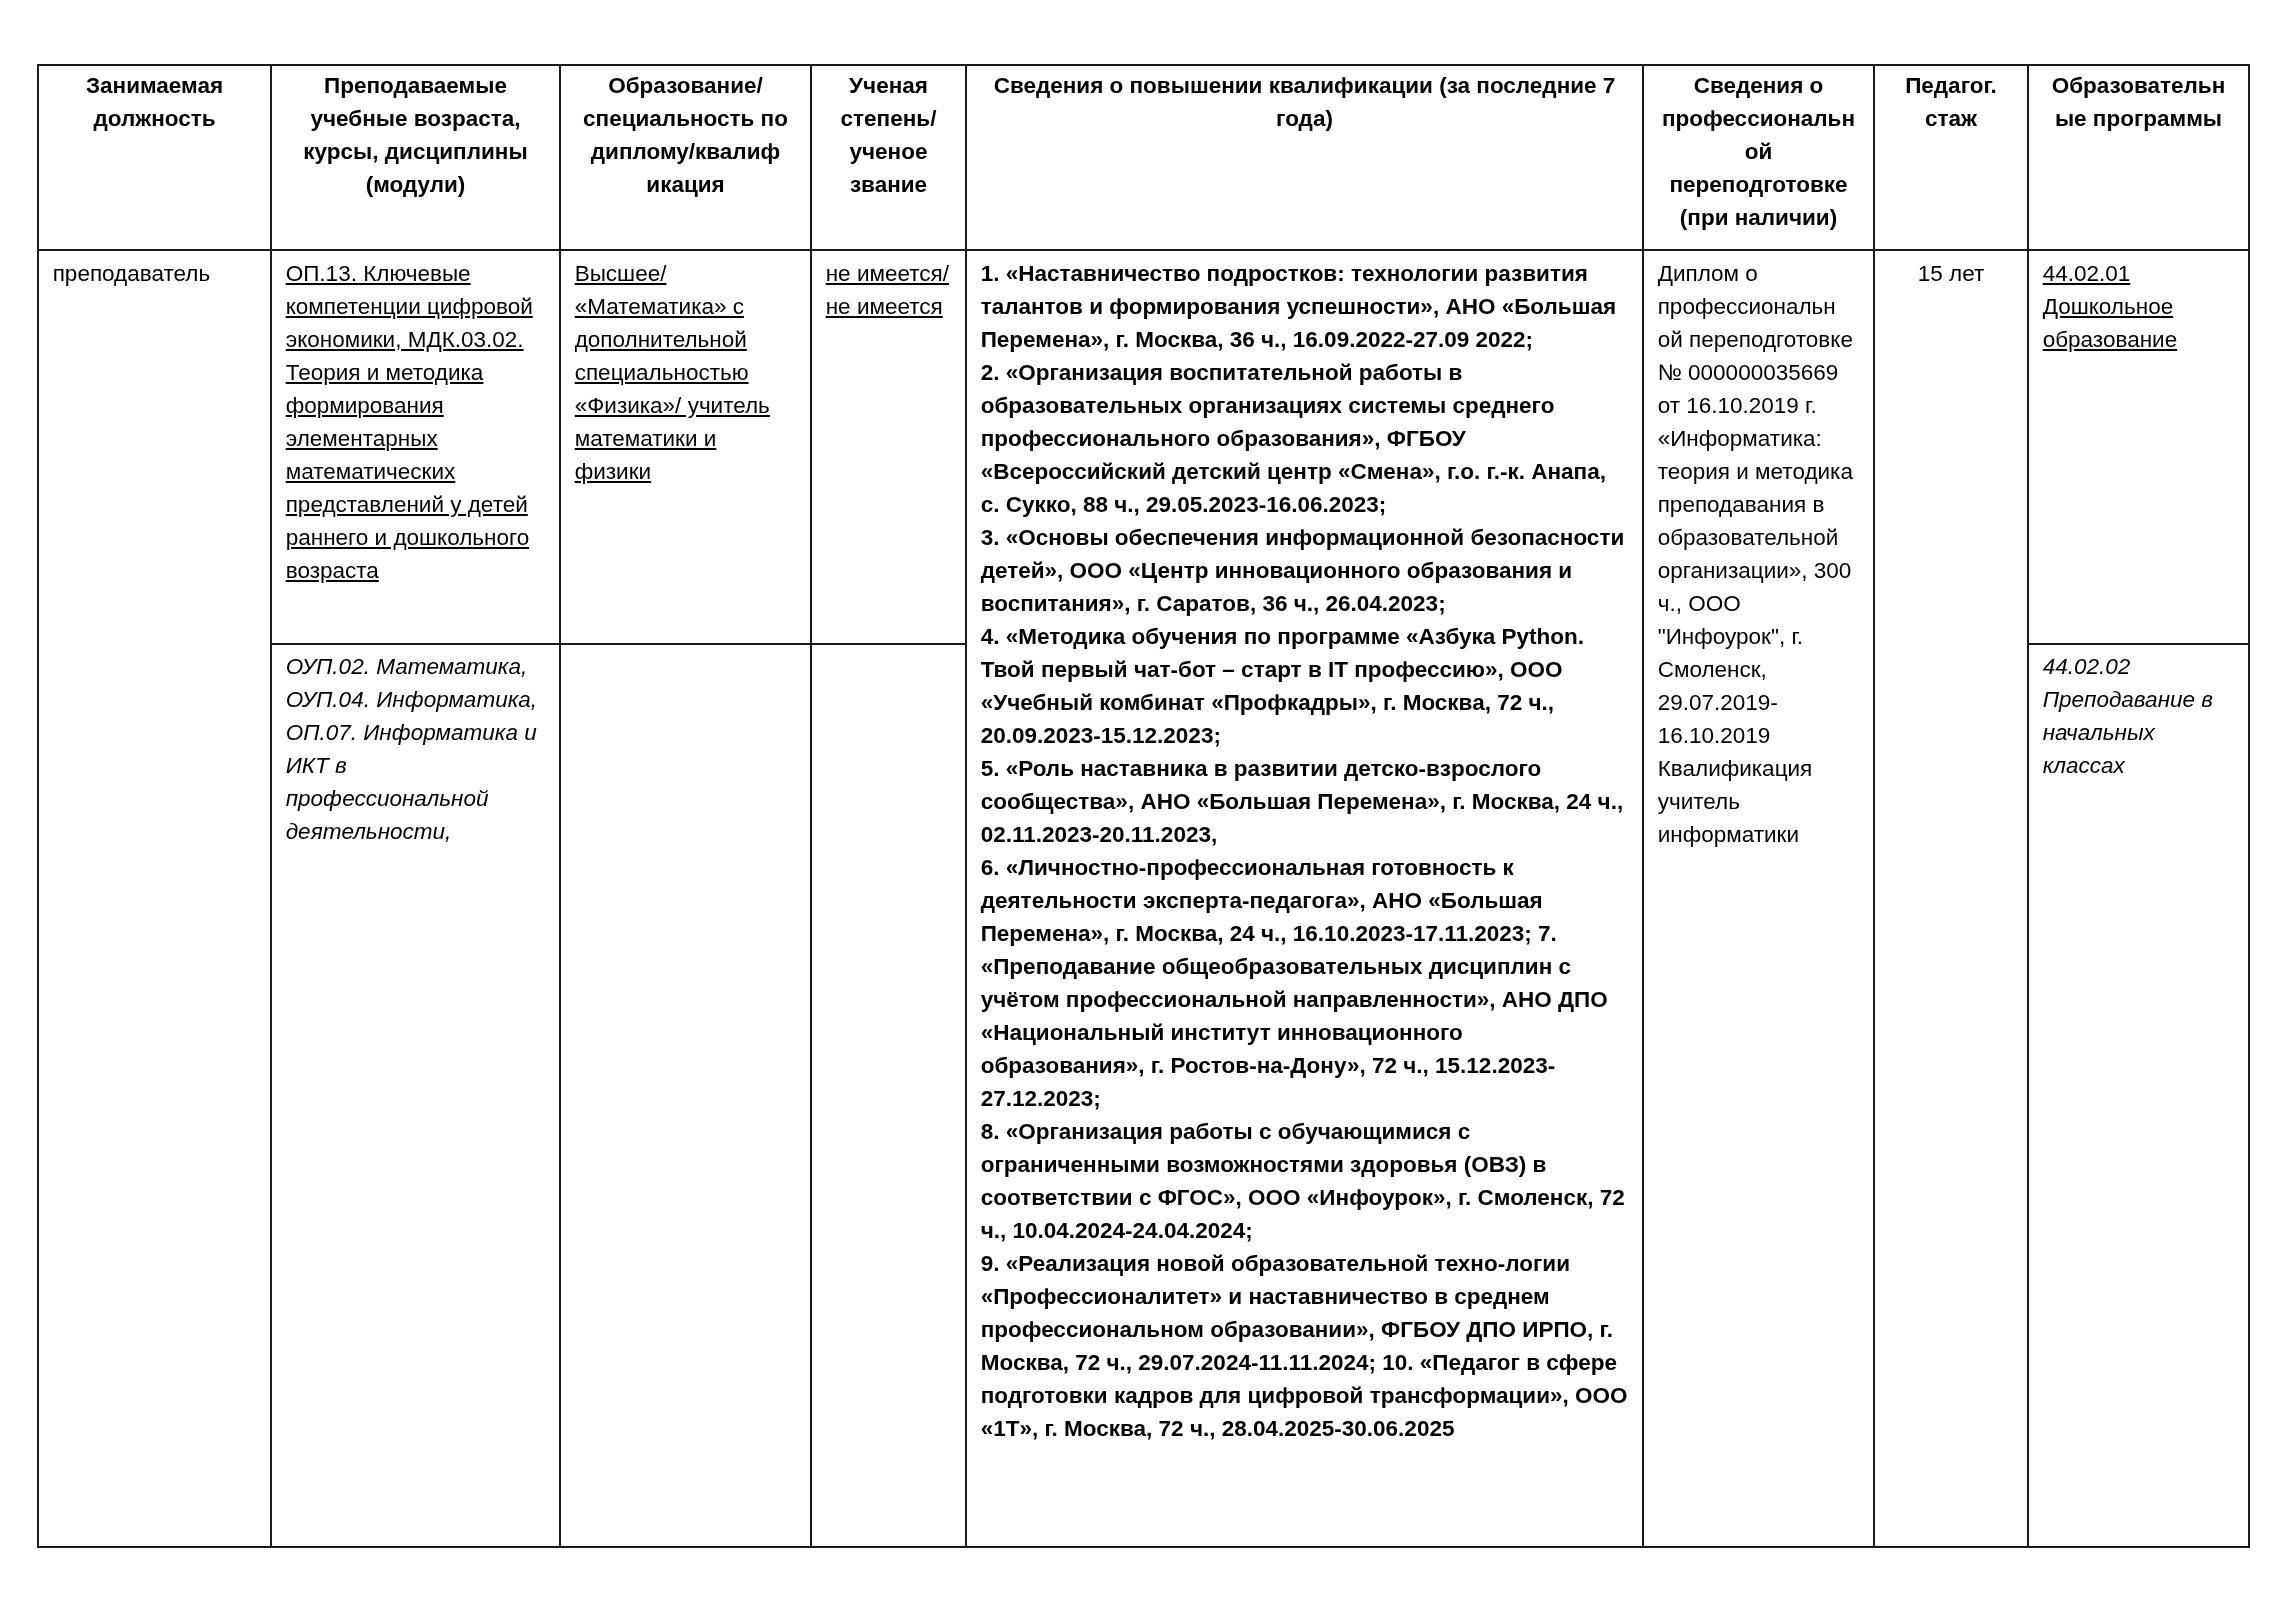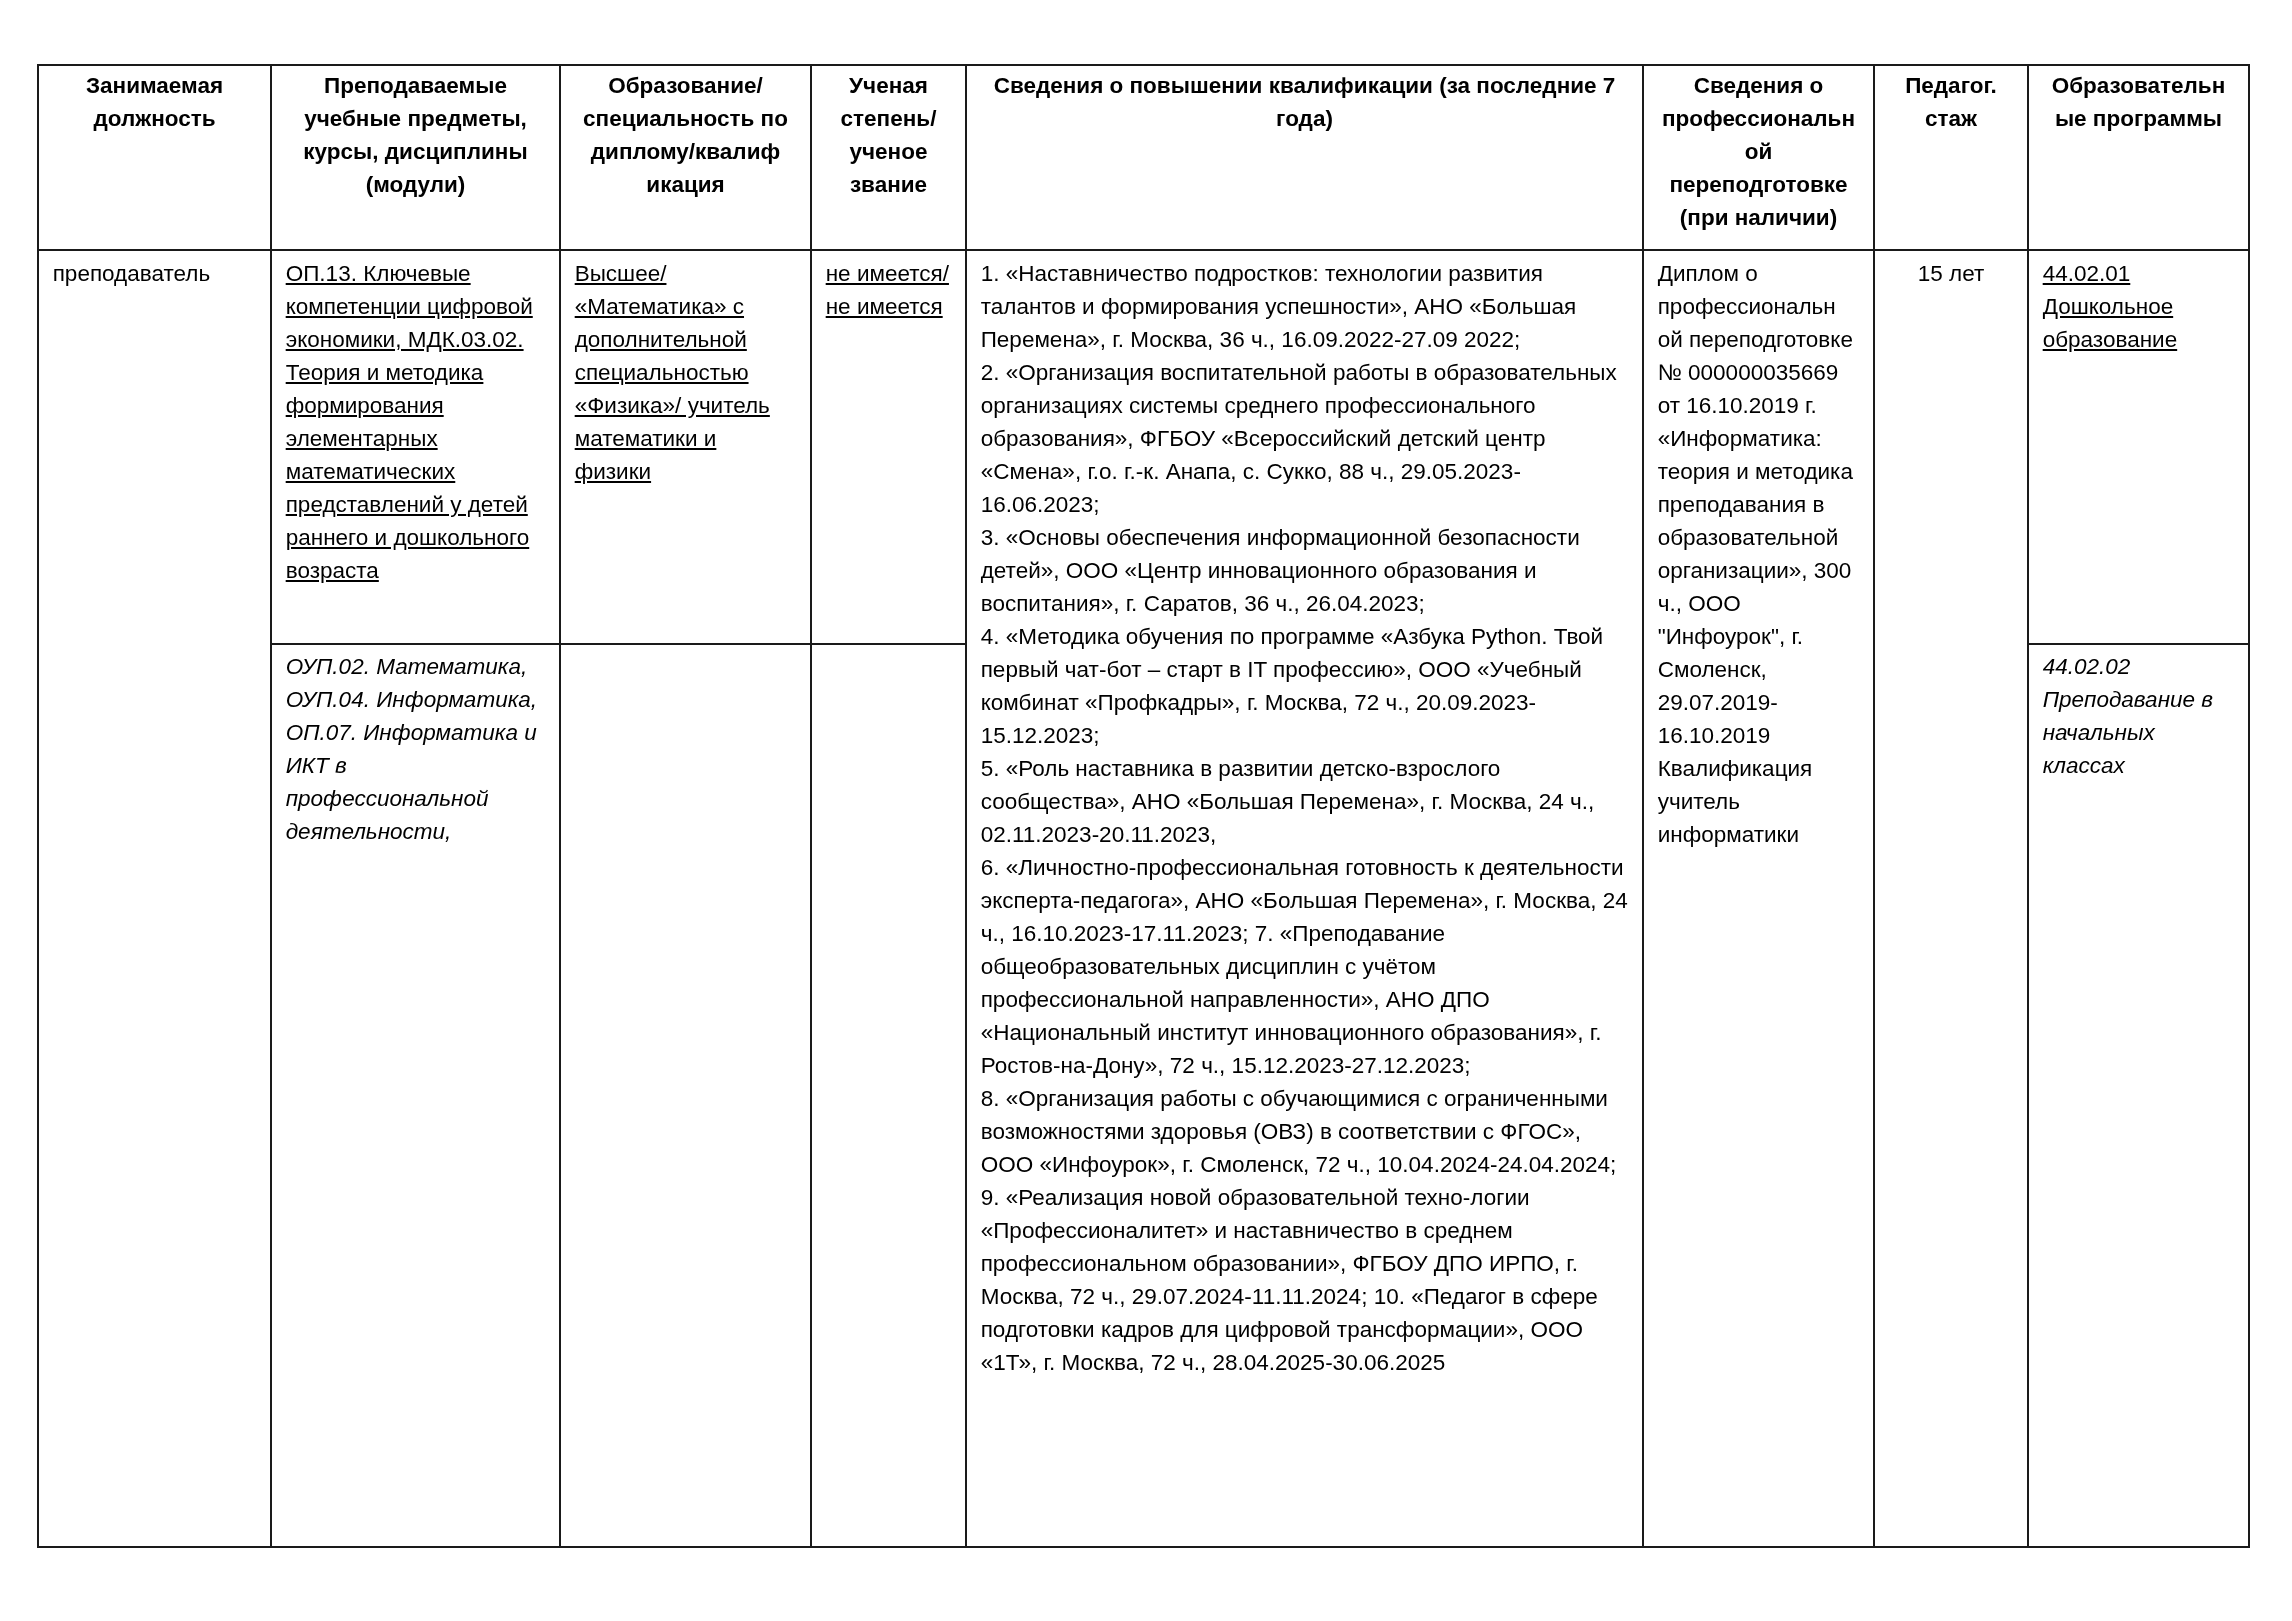--- a/index.html
+++ b/index.html
@@ -13,21 +13,21 @@
   table.staff td, table.staff th {
     border: 2px solid #1a1a1a; vertical-align: top;
     font-size: 22.5px; line-height: 33px; padding: 5.9px 13.7px 5.9px 13.7px;
     word-wrap: break-word; overflow-wrap: break-word;
   }
   table.staff th {
     font-weight: bold; text-align: center; height: 174px; padding-top: 2.9px;
   }
   table.staff tr.hdr th { border-bottom-width: 2.9px; }
   td.center { text-align: center; margin-top: 28px; }
-  .cell-text { white-space: pre-line; }
+  .cell-text { white-space: pre-line; font-weight: bold; }
   td.upper { height: 380px; text-decoration: underline; }
   td.lower { height: 890px; }
   td.empty { }
   table.staff tr:last-child td { border-bottom-width: 2.9px; font-style: italic; }
 </style>
 </head>
 <body>
 
 <div class="page">
   <table class="staff">
@@ -37,21 +37,21 @@
       <col style="width:251px">
       <col style="width:155px">
       <col style="width:677px">
       <col style="width:231px">
       <col style="width:154px">
       <col style="width:221px">
     </colgroup>
     <thead>
       <tr class="hdr">
         <th>Занимаемая должность</th>
-        <th>Преподаваемые учебные предметы, курсы, дисциплины (модули)</th>
+        <th>Преподаваемые учебные возраста, курсы, дисциплины (модули)</th>
         <th>Образование/ специальность по диплому/квалиф икация</th>
         <th>Ученая степень/ ученое звание</th>
         <th>Сведения о повышении квалификации (за последние 7 года)</th>
         <th>Сведения о профессиональн ой переподготовке (при наличии)</th>
         <th>Педагог. стаж</th>
         <th>Образовательн ые программы</th>
       </tr>
     </thead>
     <tbody>
       <tr>

